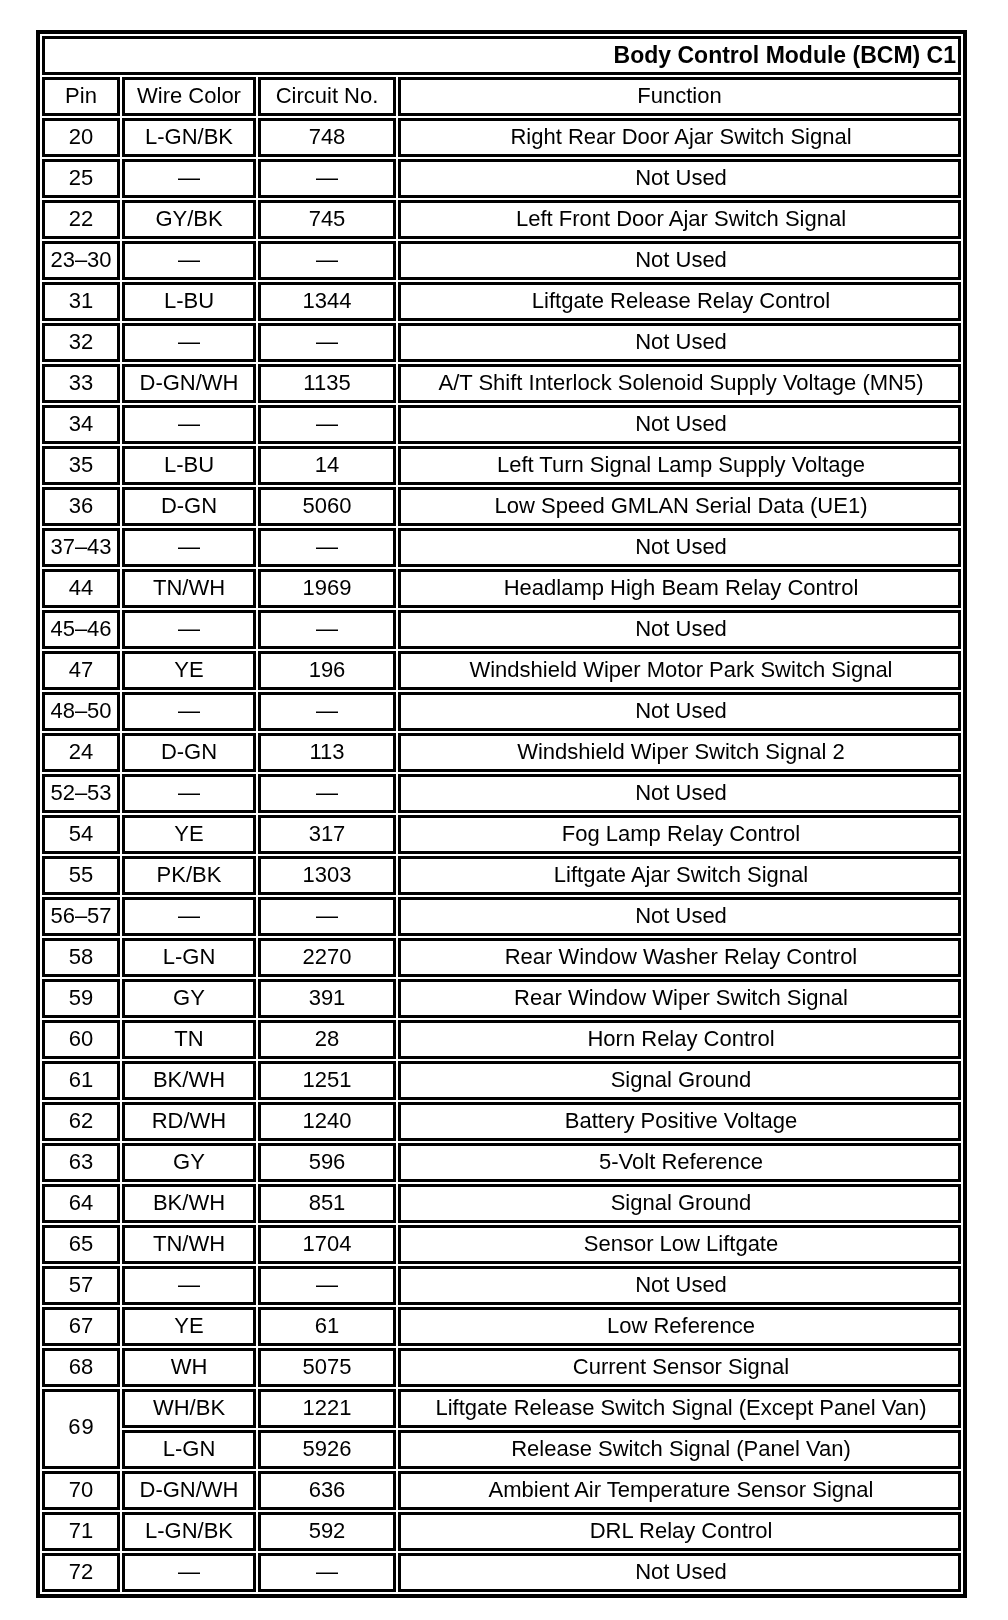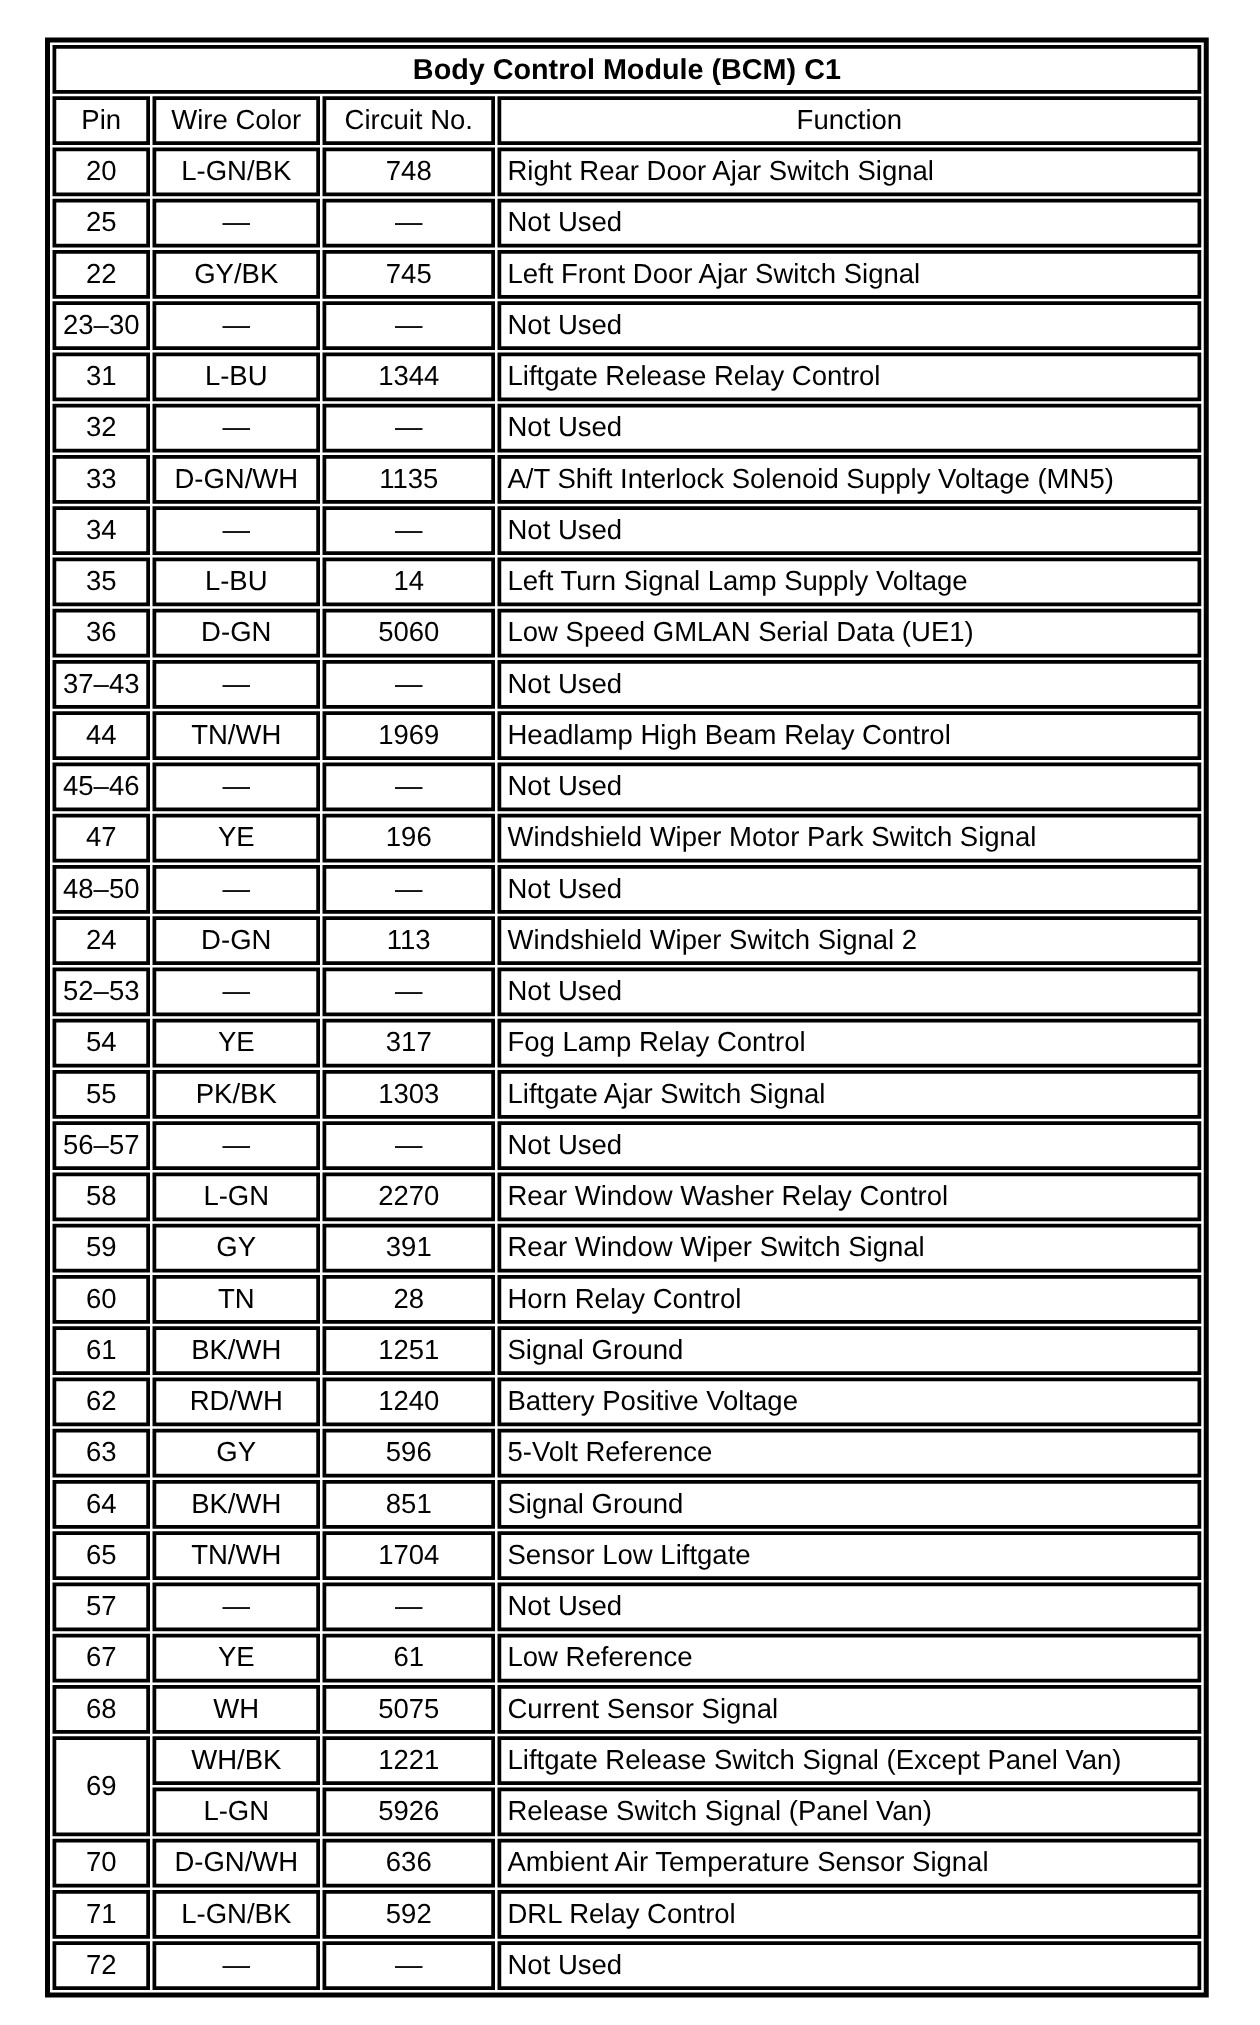--- a/index.html
+++ b/index.html
@@ -40,30 +40,32 @@
     line-height: 1.1;
     text-align: center;
     vertical-align: middle;
     white-space: nowrap;
     overflow: hidden;
     background: #ffffff;
   }
   .pinout-table th.title-cell {
     font-size: 23px;
     font-weight: bold;
+    text-align: right;
   }
   .pinout-table th {
     font-weight: normal;
   }
   .pinout-table td.cell-function {
-    text-align: left;
+    text-align: center;
     padding-left: 5px;
   }
   .pinout-table td.cell-pin-span {
     height: auto;
+    font-family: Liberation Mono, monospace;
   }
 </style>
 </head>
 <body>
 
 <table class="pinout-table">
   <colgroup>
     <col class="col-pin">
     <col class="col-wire">
     <col class="col-circuit">

